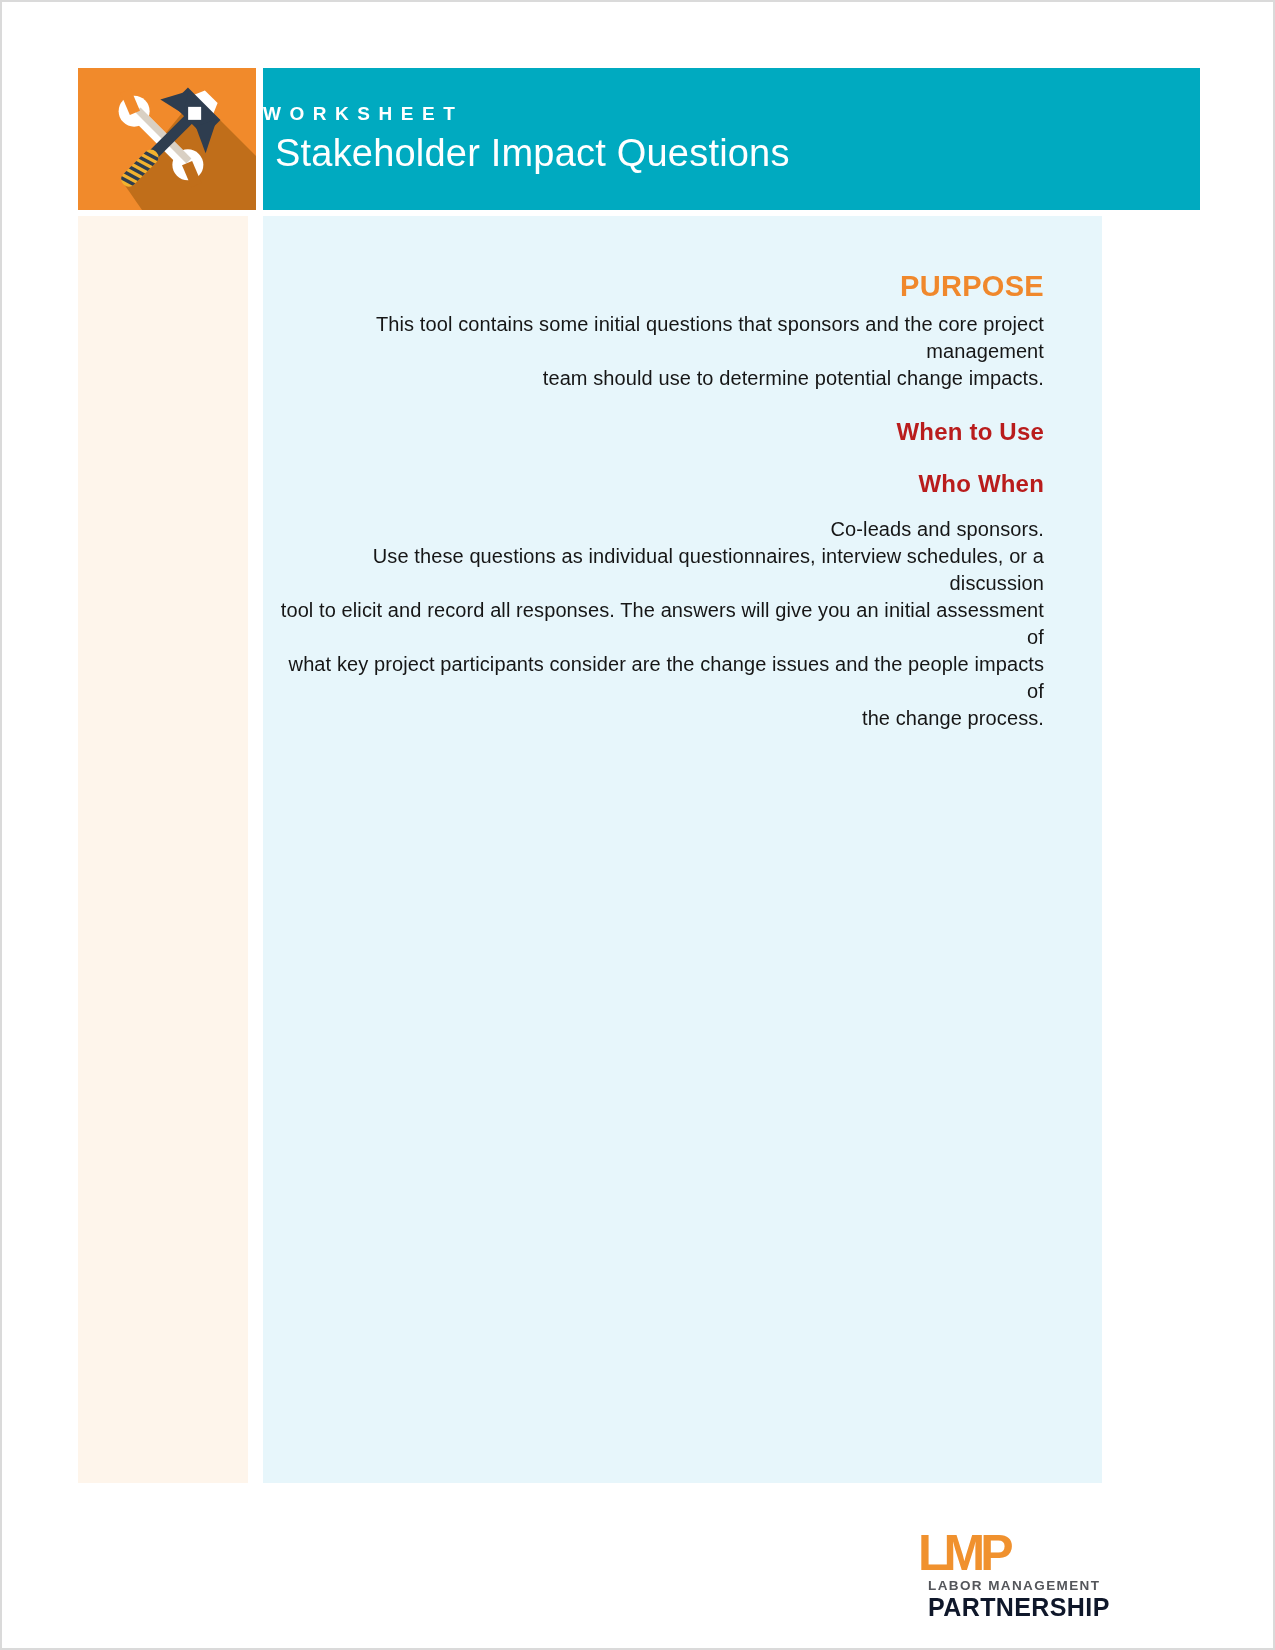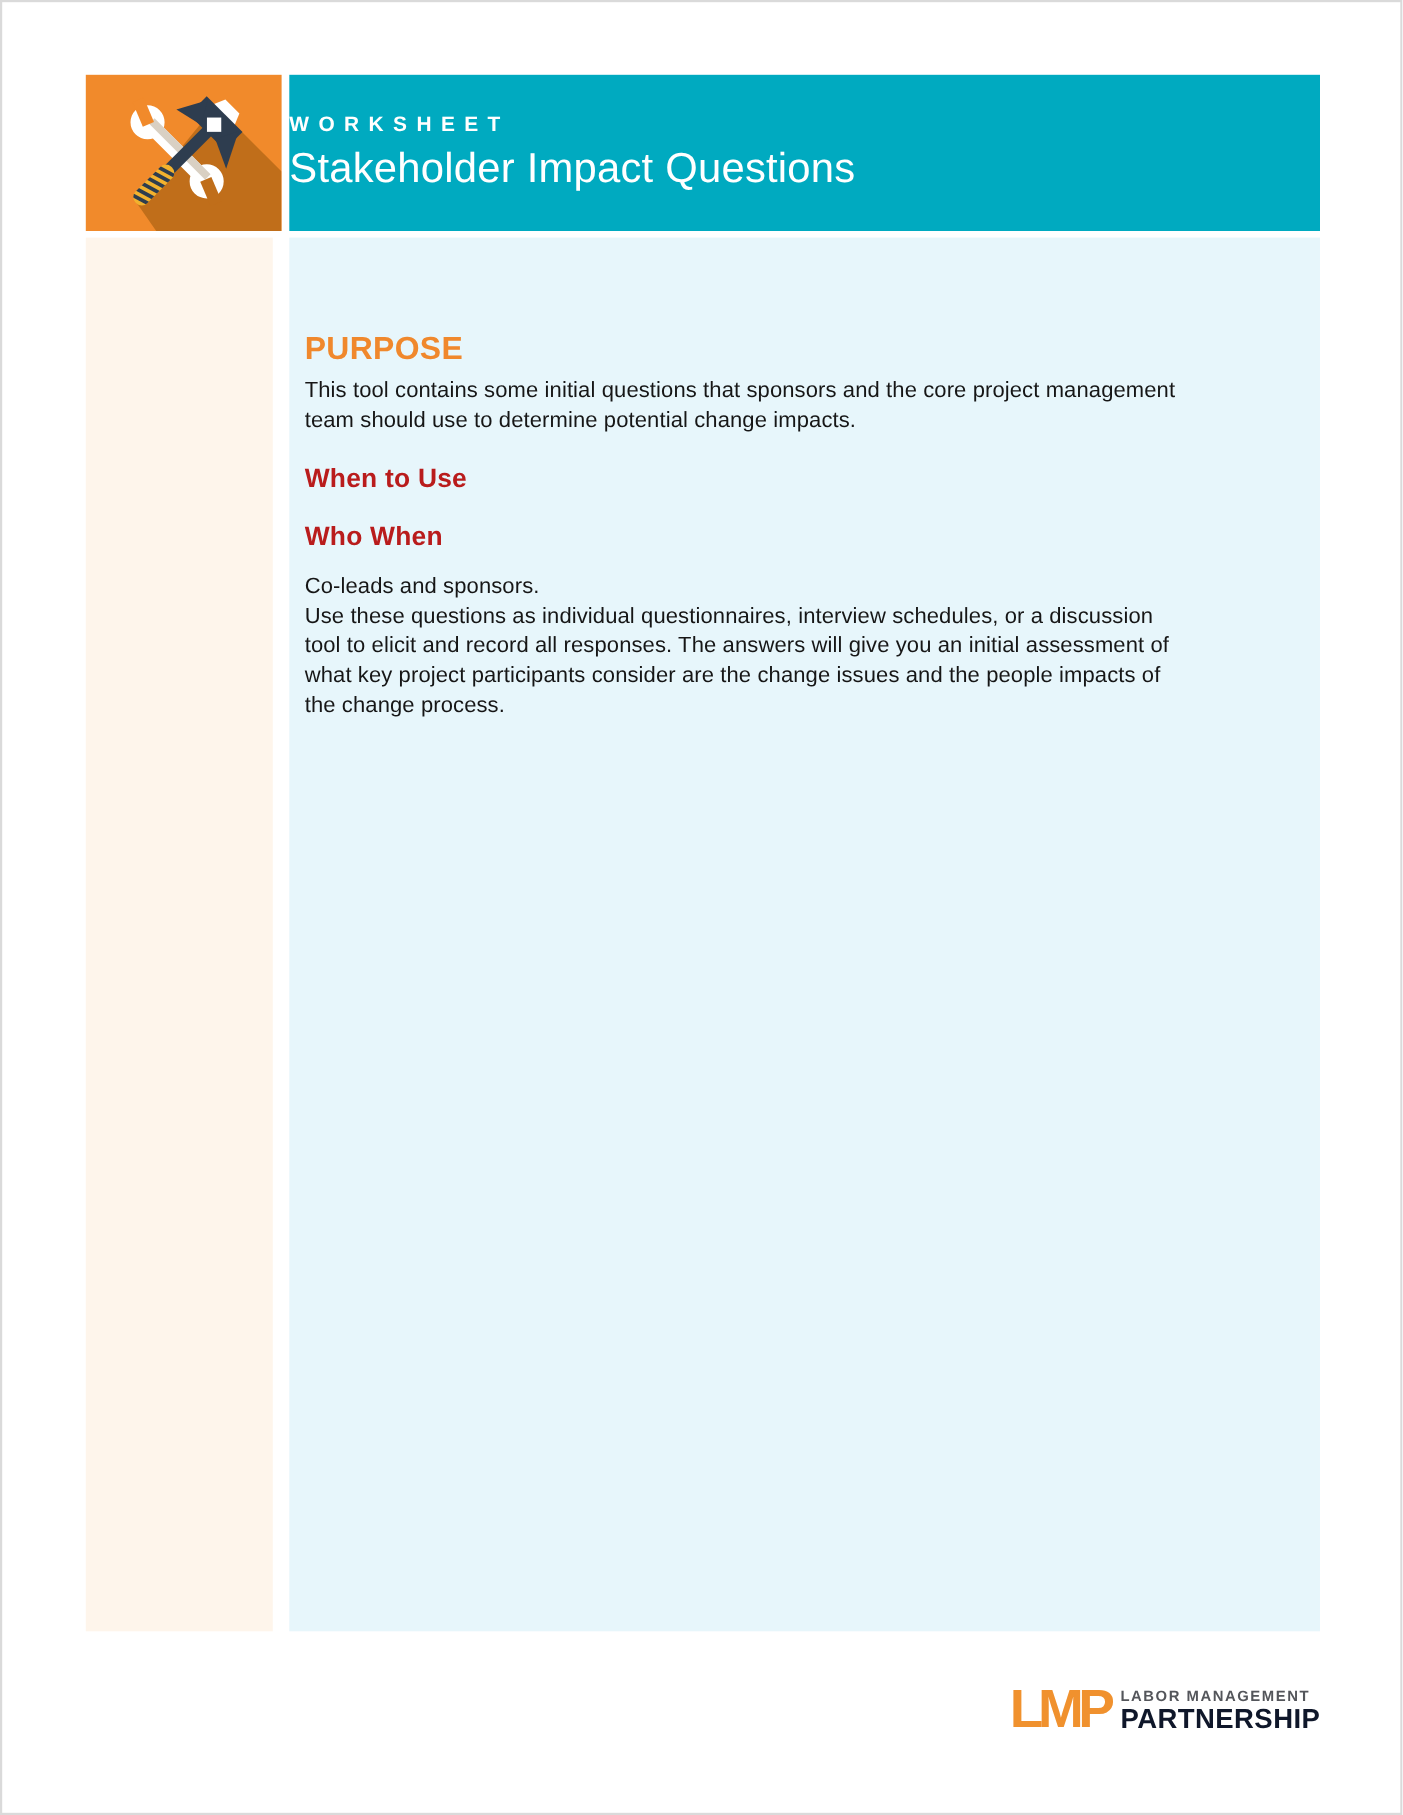--- a/index.html
+++ b/index.html
@@ -22,50 +22,51 @@
     position:absolute;left:263px;top:68px;width:937px;height:142px;
     background:#00aac0;box-sizing:border-box;
     display:flex;flex-direction:column;justify-content:center;
     padding-left:0;
   }
   .eyebrow{
     color:#ffffff;font-size:19px;font-weight:700;letter-spacing:0.45em;
     line-height:22px;
   }
   .doc-title{
-    margin:6px 0 0 0;color:#ffffff;font-size:38px;font-weight:400;
+    margin:6px 0 0 12px;color:#ffffff;font-size:38px;font-weight:400;
     line-height:44px;letter-spacing:0.2px;
   }
   
   .sidebar{
     position:absolute;left:78px;top:216px;width:170px;height:1267px;
     background:#fef5eb;
   }
   .content{
-    position:absolute;left:263px;top:216px;width:937px;height:1267px;
+    position:absolute;left:263px;top:216px;width:839px;height:1267px;
     background:#e7f6fb;box-sizing:border-box;
-    padding:87px 58px 0 14px;
+    padding:56px 58px 0 14px;
+    text-align:right;
   }
   .content h2{line-height:1;margin:0;}
   .h-primary{
     color:#f0882c;font-size:29px;font-weight:700;letter-spacing:0.3px;
     margin:0 0 10px 0 !important;
   }
   .h-secondary{
     color:#b91c1c;font-size:24px;font-weight:700;letter-spacing:0.2px;
     margin:28px 0 20px 0 !important;
   }
   .content p{
     margin:0;color:#161616;font-size:20px;line-height:27px;
     white-space:pre-line;letter-spacing:0.1px;
   }
   
   .lmp-logo{
     position:absolute;left:918px;top:1531px;height:48px;
-    display:flex;align-items:flex-start;
+    display:flex;align-items:flex-start;flex-direction:column;
   }
   .lmp-monogram{
     color:#f0912e;font-size:50px;font-weight:800;letter-spacing:-5px;
     line-height:44px;transform:scaleY(0.98);
   }
   .lmp-text{margin-left:10px;padding-top:3px;}
   .lmp-line1{
     color:#54565b;font-size:13.5px;font-weight:700;letter-spacing:1.4px;
     line-height:15px;
   }

